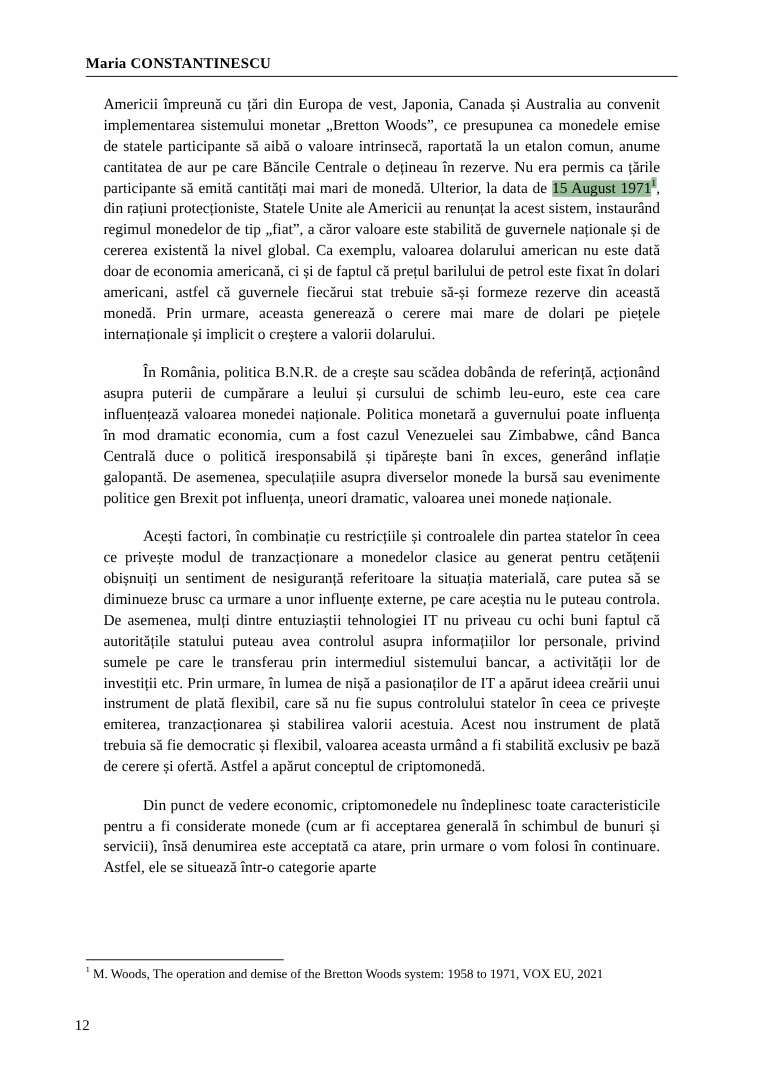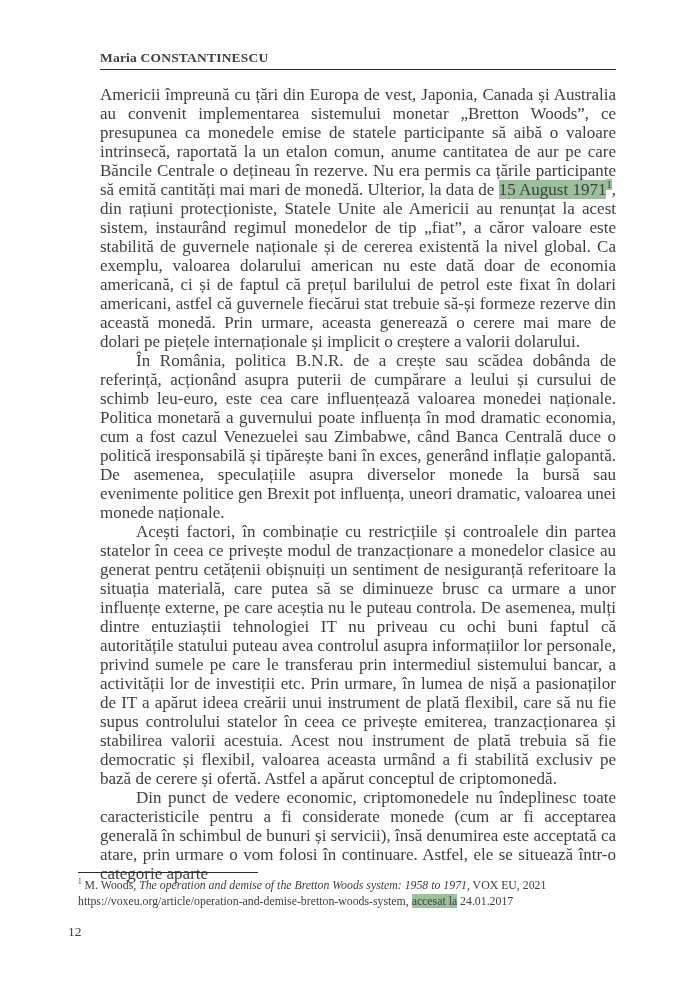--- a/index.html
+++ b/index.html
@@ -5,48 +5,48 @@
   html, body { margin: 0; padding: 0; }
   body {
     width: 693px; height: 985px;
     background: #ffffff;
     overflow: hidden;
   }
   .page {
     position: relative;
     width: 693px; height: 985px;
     box-sizing: border-box;
-    padding: 50px 77px 0 100px;
+    padding: 50px 77px 0 78px;
     background: #fefefe;
     font-family: "Liberation Serif", "DejaVu Serif", serif;
-    color: #404040;
+    color: #000000;
   }
   .header {
     font-size: 13.5px;
     font-weight: bold;
     letter-spacing: 0.2px;
     padding-bottom: 3px;
     border-bottom: 1.3px solid #2b2b2b;
   }
   .body-text { margin-top: 15px; }
   .para {
-    margin: 0;
+    margin: 16px;
     text-align: justify;
-    font-size: 17px;
+    font-size: 14px;
     line-height: 19px;
     hyphens: none;
   }
   .para.indent { text-indent: 36px; }
   .sup {
     vertical-align: super;
     font-size: 0.62em;
     line-height: 0;
   }
   .highlight { background: var(--hl, #9cbf9c); }
-  .italic { font-style: italic; }
+  .italic { }
   .url { color: inherit; text-decoration: none; }
   .footnote-area {
     position: absolute;
     left: 78px; right: 77px; top: 872px;
   }
   .footnote-rule {
     width: 180px;
     border-top: 1px solid #2b2b2b;
     margin-bottom: 5px;
   }
@@ -71,18 +71,17 @@
       <p class="para"><span>Americii împreună cu țări din Europa de vest, Japonia, Canada și Australia au convenit implementarea sistemului monetar „Bretton Woods”, ce presupunea ca monedele emise de statele participante să aibă o valoare intrinsecă, raportată la un etalon comun, anume cantitatea de aur pe care Băncile Centrale o dețineau în rezerve. Nu era permis ca țările participante să emită cantități mai mari de monedă. Ulterior, la data de </span><span class="highlight">15 August 1971</span><span class="sup highlight">1</span><span>, din rațiuni protecționiste, Statele Unite ale Americii au renunțat la acest sistem, instaurând regimul monedelor de tip „fiat”, a căror valoare este stabilită de guvernele naționale și de cererea existentă la nivel global. Ca exemplu, valoarea dolarului american nu este dată doar de economia americană, ci și de faptul că prețul barilului de petrol este fixat în dolari americani, astfel că guvernele fiecărui stat trebuie să-și formeze rezerve din această monedă. Prin urmare, aceasta generează o cerere mai mare de dolari pe piețele internaționale și implicit o creștere a valorii dolarului.</span></p>
       <p class="para indent"><span>În România, politica B.N.R. de a crește sau scădea dobânda de referință, acționând asupra puterii de cumpărare a leului și cursului de schimb leu-euro, este cea care influențează valoarea monedei naționale. Politica monetară a guvernului poate influența în mod dramatic economia, cum a fost cazul Venezuelei sau Zimbabwe, când Banca Centrală duce o politică iresponsabilă și tipărește bani în exces, generând inflație galopantă. De asemenea, speculațiile asupra diverselor monede la bursă sau evenimente politice gen Brexit pot influența, uneori dramatic, valoarea unei monede naționale.</span></p>
       <p class="para indent"><span>Acești factori, în combinație cu restricțiile și controalele din partea statelor în ceea ce privește modul de tranzacționare a monedelor clasice au generat pentru cetățenii obișnuiți un sentiment de nesiguranță referitoare la situația materială, care putea să se diminueze brusc ca urmare a unor influențe externe, pe care aceștia nu le puteau controla. De asemenea, mulți dintre entuziaștii tehnologiei IT nu priveau cu ochi buni faptul că autoritățile statului puteau avea controlul asupra informațiilor lor personale, privind sumele pe care le transferau prin intermediul sistemului bancar, a activității lor de investiții etc. Prin urmare, în lumea de nișă a pasionaților de IT a apărut ideea creării unui instrument de plată flexibil, care să nu fie supus controlului statelor în ceea ce privește emiterea, tranzacționarea și stabilirea valorii acestuia. Acest nou instrument de plată trebuia să fie democratic și flexibil, valoarea aceasta urmând a fi stabilită exclusiv pe bază de cerere și ofertă. Astfel a apărut conceptul de criptomonedă.</span></p>
       <p class="para indent"><span>Din punct de vedere economic, criptomonedele nu îndeplinesc toate caracteristicile pentru a fi considerate monede (cum ar fi acceptarea generală în schimbul de bunuri și servicii), însă denumirea este acceptată ca atare, prin urmare o vom folosi în continuare. Astfel, ele se situează într-o categorie aparte</span></p>
     </div>
 
   <div class="footnote-area">
     <div class="footnote-rule"></div>
     <div id="footnotes">
         <p class="fn-line"><span class="sup">1</span><span> M. Woods, </span><span class="italic">The operation and demise of the Bretton Woods system: 1958 to 1971</span><span>, VOX EU, 2021</span></p>
-        <p class="fn-line"><span class="url">https://voxeu.org/article/operation-and-demise-bretton-woods-system</span><span>, </span><span class="highlight">accesat la</span><span> 24.01.2017</span></p>
       </div>
   </div>
 
   <div class="page-number">12</div>
 </div>
 
 </body></html>

